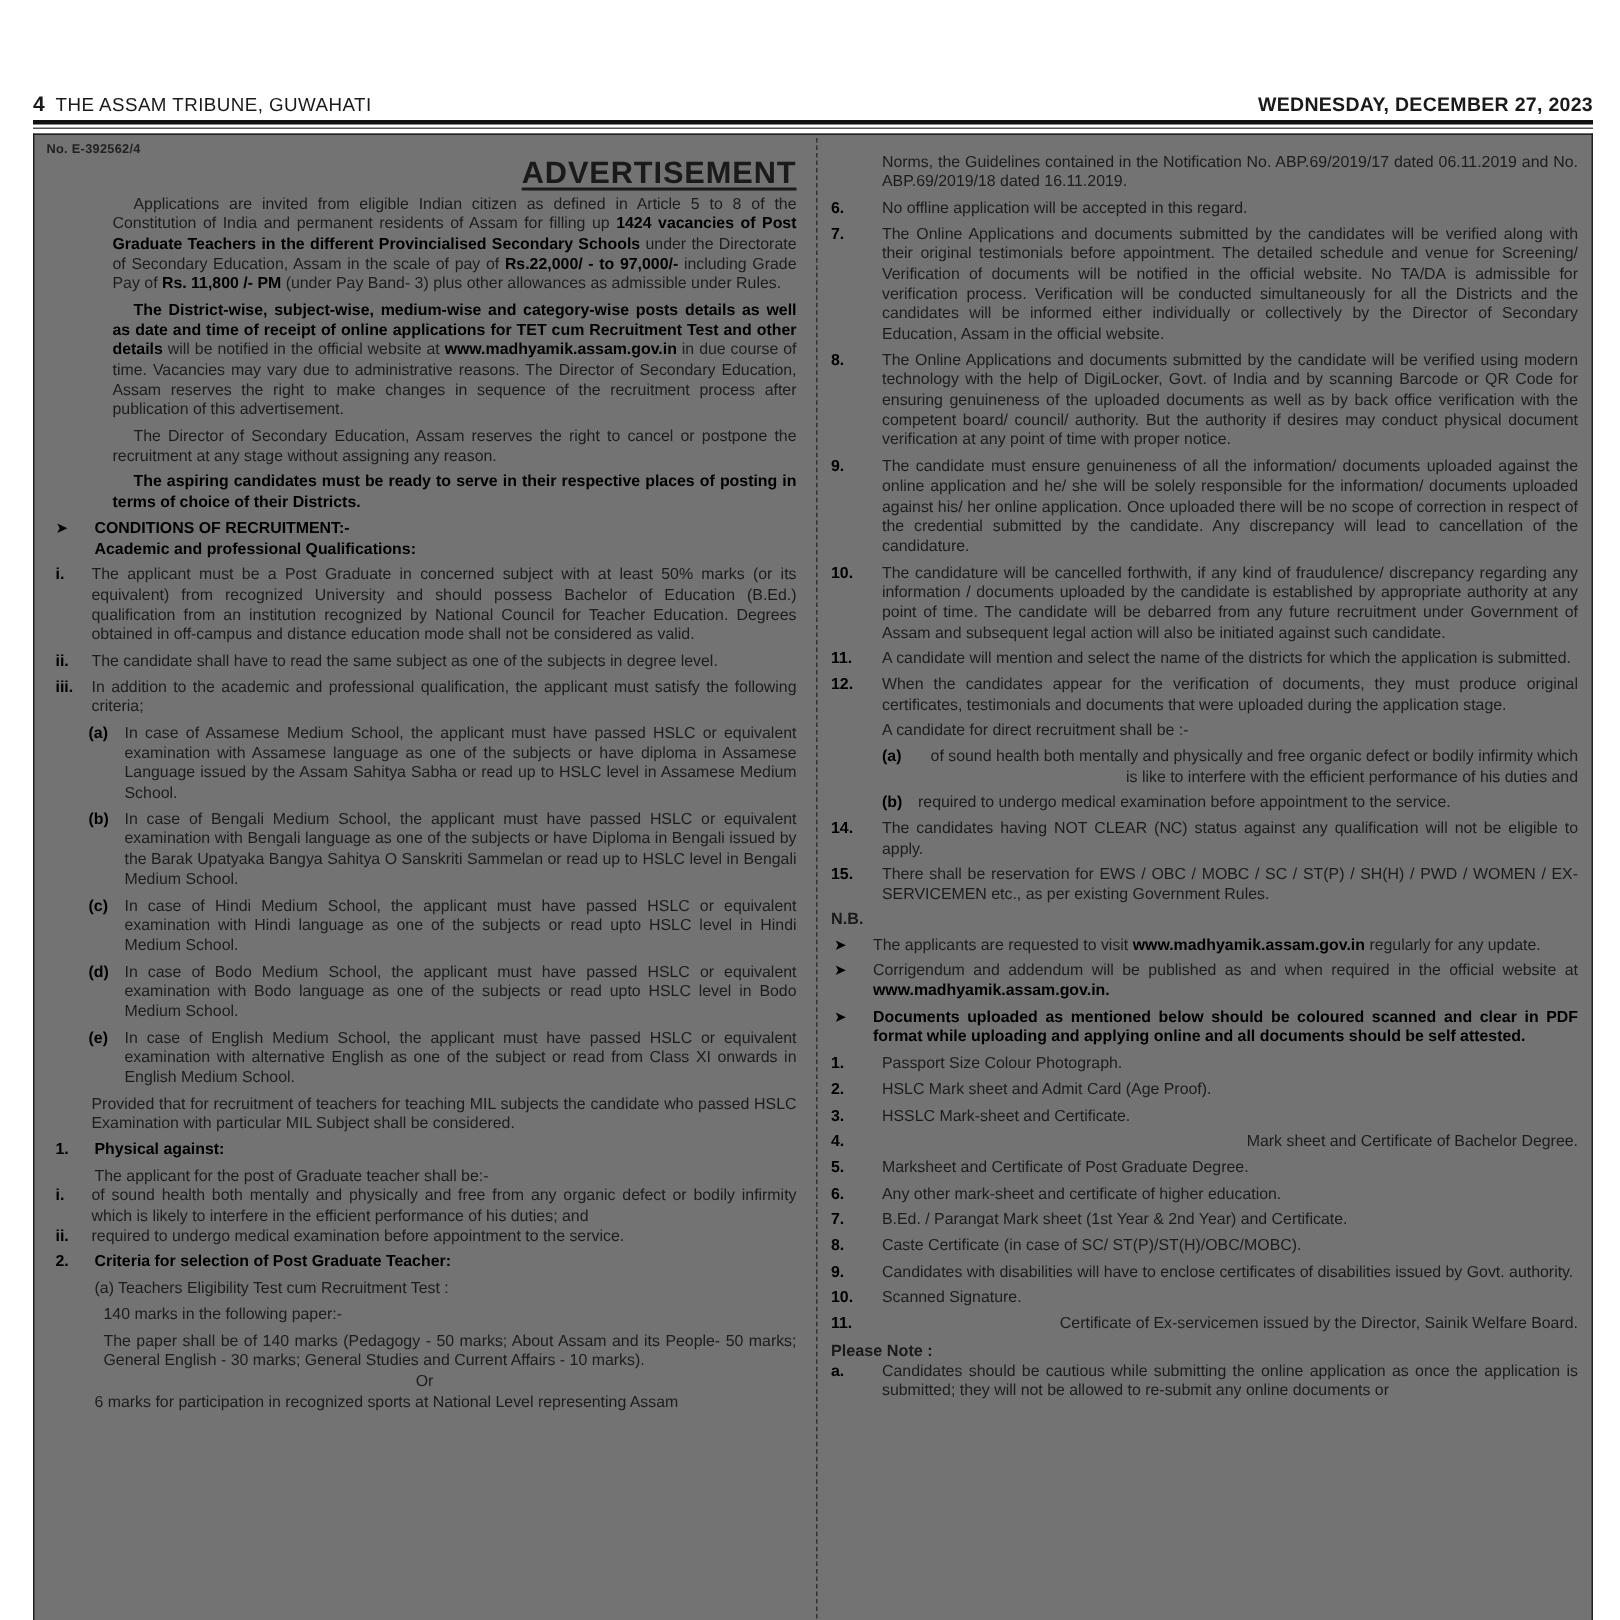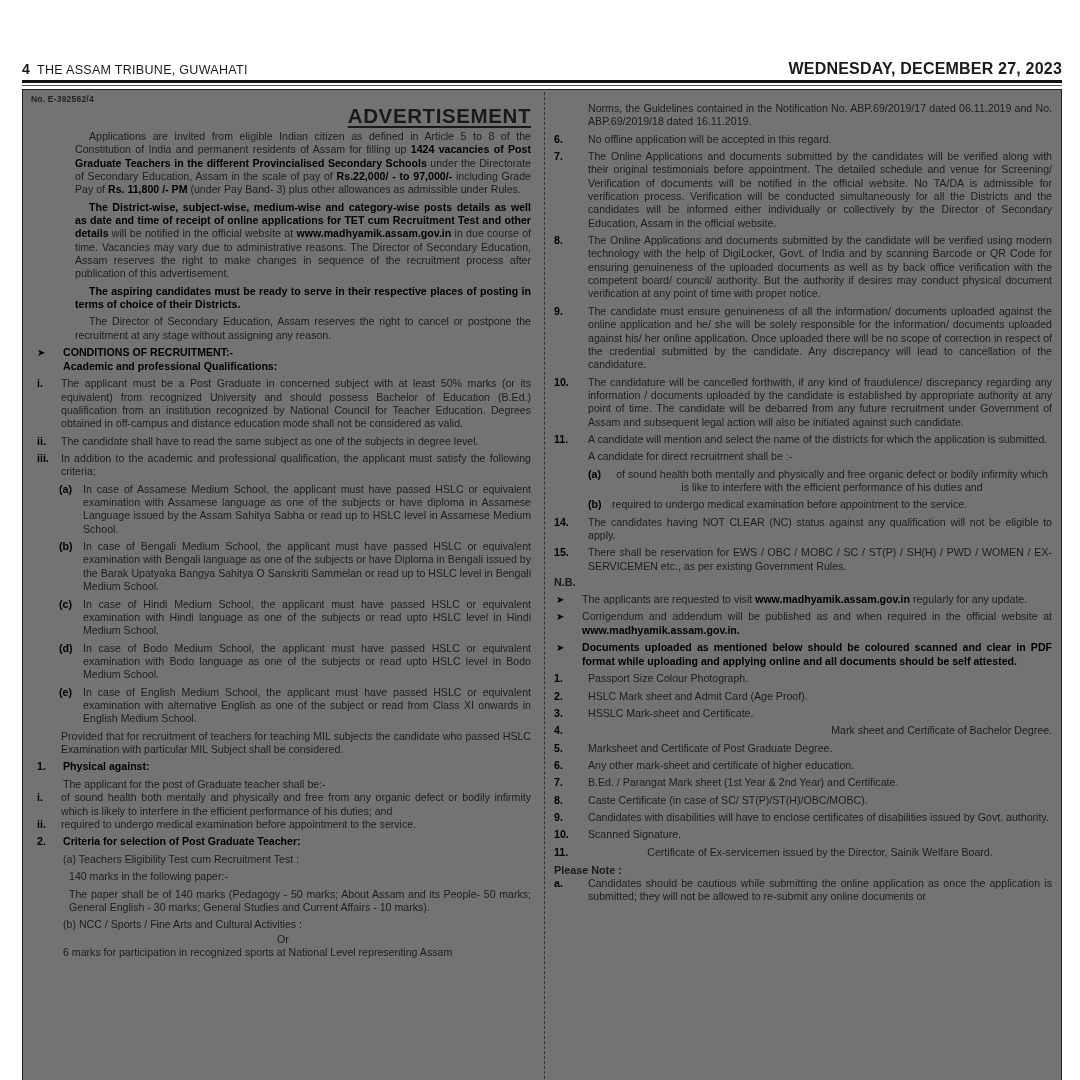--- a/index.html
+++ b/index.html
@@ -46,21 +46,21 @@
   }
   .page-num {
     font-weight: bold;
     font-size: 14px;
   }
   .paper-name {
     font-weight: normal;
     letter-spacing: 0.3px;
   }
   .mast-right {
-    font-size: 16px;
+    font-size: 13px;
     font-weight: bold;
     letter-spacing: 0.2px;
     color: #1a1a1a;
   }
   .rule-thick {
     position: absolute;
     left: 22px;
     top: 80px;
     width: 1040px;
     height: 3px;
@@ -224,23 +224,23 @@
       <div class="col-divider"></div>
 
       <div class="col col-left">
 
         <div class="ad-title">ADVERTISEMENT</div>
 
         <p class="para indent"><span>Applications are invited from eligible Indian citizen as defined in Article 5 to 8 of the Constitution of India and permanent residents of Assam for filling up </span><b>1424 vacancies of Post Graduate Teachers in the different Provincialised Secondary Schools</b><span> under the Directorate of Secondary Education, Assam in the scale of pay of </span><b>Rs.22,000/ - to 97,000/-</b><span> including Grade Pay of </span><b>Rs. 11,800 /- PM</b><span> (under Pay Band- 3) plus other allowances as admissible under Rules.</span></p>
 
         <p class="para indent sp"><b>The District-wise, subject-wise, medium-wise and category-wise posts details as well as date and time of receipt of online applications for TET cum Recruitment Test and other details</b><span> will be notified in the official website at </span><b>www.madhyamik.assam.gov.in</b><span> in due course of time. Vacancies may vary due to administrative reasons. The Director of Secondary Education, Assam reserves the right to make changes in sequence of the recruitment process after publication of this advertisement.</span></p>
 
+        <p class="para indent sp">The Director of Secondary Education, Assam reserves the right to cancel or postpone the recruitment at any stage without assigning any reason.</p>
+
         <p class="para indent sp"><b>The aspiring candidates must be ready to serve in their respective places of posting in terms of choice of their Districts.</b></p>
-
-        <p class="para indent sp">The Director of Secondary Education, Assam reserves the right to cancel or postpone the recruitment at any stage without assigning any reason.</p>
 
         <div class="row sp">
           <span class="mk mk-arrow arrow-glyph">➤</span>
           <span class="bd hd">CONDITIONS OF RECRUITMENT:-</span>
         </div>
         <div class="row">
           <span class="mk mk-arrow"></span>
           <span class="bd hd">Academic and professional Qualifications:</span>
         </div>
 
@@ -308,24 +308,20 @@
           <span class="mk mk-num"></span>
           <span class="bd"><span>(a)</span> <span>Teachers Eligibility Test cum Recruitment Test :</span></span>
         </div>
         <div class="row sp">
           <span class="mk mk-num2"></span>
           <span class="bd">140 marks in the following paper:-</span>
         </div>
         <div class="row sp">
           <span class="mk mk-num2"></span>
           <span class="bd">The paper shall be of 140 marks (Pedagogy - 50 marks; About Assam and its People- 50 marks; General English - 30 marks; General Studies and Current Affairs - 10 marks).</span>
-        </div>
-        <div class="row sp">
-          <span class="mk mk-num"></span>
-          <span class="bd"><span>(b)</span> <span>NCC / Sports / Fine Arts and Cultural Activities :</span></span>
         </div>
         <div class="para center" style="margin-top:1px">Or</div>
         <div class="row">
           <span class="mk mk-num"></span>
           <span class="bd" style="text-align:left">6 marks for participation in recognized sports at National Level representing Assam</span>
         </div>
 
       </div>
 
       <div class="col col-right">
@@ -353,26 +349,30 @@
         </div>
         <div class="row sp">
           <span class="mk mk-num2">10.</span>
           <span class="bd">The candidature will be cancelled forthwith, if any kind of fraudulence/ discrepancy regarding any information / documents uploaded by the candidate is established by appropriate authority at any point of time. The candidate will be debarred from any future recruitment under Government of Assam and subsequent legal action will also be initiated against such candidate.</span>
         </div>
         <div class="row sp">
           <span class="mk mk-num2">11.</span>
           <span class="bd">A candidate will mention and select the name of the districts for which the application is submitted.</span>
         </div>
         <div class="row sp">
+          <span class="mk mk-num2">12.</span>
+          <span class="bd">When the candidates appear for the verification of documents, they must produce original certificates, testimonials and documents that were uploaded during the application stage.</span>
+        </div>
+        <div class="row sp">
           <span class="mk mk-num2"></span>
           <span class="bd">A candidate for direct recruitment shall be :-</span>
         </div>
         <div class="row lvl2 sp">
           <span class="mk mk-alpha">(a)</span>
-          <span class="bd" style="text-align:center">of sound health both mentally and physically and free organic defect or bodily infirmity which is like to interfere with the efficient performance of his duties and</span>
+          <span class="bd" style="text-align:right">of sound health both mentally and physically and free organic defect or bodily infirmity which is like to interfere with the efficient performance of his duties and</span>
         </div>
         <div class="row lvl2 sp">
           <span class="mk mk-alpha">(b)</span>
           <span class="bd" style="text-align:left">required to undergo medical examination before appointment to the service.</span>
         </div>
         <div class="row sp">
           <span class="mk mk-num2">14.</span>
           <span class="bd">The candidates having NOT CLEAR (NC) status against any qualification will not be eligible to apply.</span>
         </div>
         <div class="row sp">
@@ -431,21 +431,21 @@
           <div class="row sp">
             <span class="mk mk-num2">9.</span>
             <span class="bd">Candidates with disabilities will have to enclose certificates of disabilities issued by Govt. authority.</span>
           </div>
           <div class="row sp">
             <span class="mk mk-num2">10.</span>
             <span class="bd" style="text-align:left">Scanned Signature.</span>
           </div>
           <div class="row sp">
             <span class="mk mk-num2">11.</span>
-            <span class="bd" style="text-align:center">Certificate of Ex-servicemen issued by the Director, Sainik Welfare Board.</span>
+            <span class="bd" style="text-align:right">Certificate of Ex-servicemen issued by the Director, Sainik Welfare Board.</span>
           </div>
         </div>
 
         <div class="nb-head" style="margin-top:4px">Please Note :</div>
 
         <div class="row">
           <span class="mk mk-num2">a.</span>
           <span class="bd clipped">Candidates should be cautious while submitting the online application as once the application is submitted; they will not be allowed to re-submit any online documents or</span>
         </div>
 

